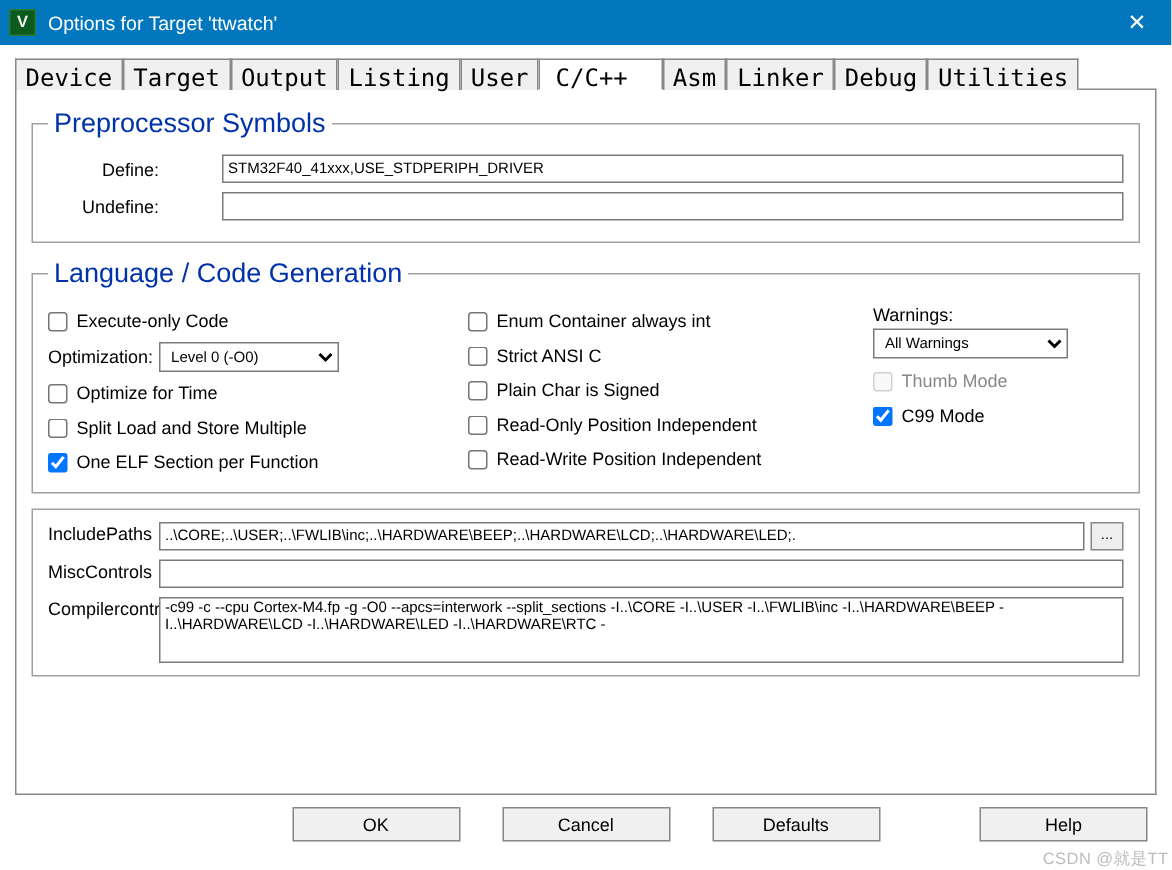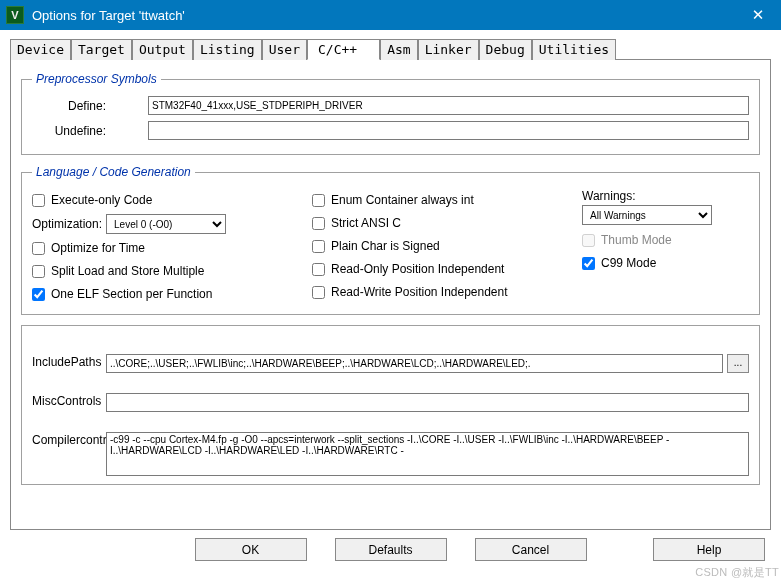--- a/index.html
+++ b/index.html
@@ -43,21 +43,21 @@
   .client {
     background: #fff;
     padding: 8px 10px 6px 10px;
   }
   
   .tabs {
     display: flex;
     border-bottom: 1px solid #888;
     height: 22px;
     font-family: "MS Sans Serif", "Fixedsys", monospace;
-    font-size: 13px;
+    font-size: 16px;
   }
   .tab {
     padding: 2px 6px 0 6px;
     border: 1px solid #888;
     border-bottom: none;
     margin-right: 0px;
     background: #f0f0f0;
     position: relative;
     top: 1px;
     color: #000;
@@ -79,22 +79,21 @@
   }
   fieldset {
     border: 1px solid #a0a0a0;
     margin: 0 0 10px 0;
     padding: 10px 10px 8px 10px;
     position: relative;
   }
   legend {
     color: #0033aa;
     padding: 0 4px;
-    font-size: 12px;
-    font-style: italic;
+    font-size: 18px;
   }
   .row { display: flex; align-items: center; margin-bottom: 6px; gap: 36px; }
   .lbl-right {
     width: 80px;
     text-align: right;
     padding-right: 6px;
   }
   input[type="text"], textarea, select {
     font-family: Tahoma, sans-serif;
     font-size: 10px;
@@ -114,21 +113,21 @@
   .chk-row { display: flex; align-items: center; height: 22px; margin-bottom: 1px; }
   .chk-row input[type="checkbox"] { margin: 0 6px 0 0; width: 13px; height: 13px; }
   .chk-row.disabled { color: #888; }
   .opt-row { display: flex; align-items: center; height: 24px; margin-bottom: 1px; }
   .opt-row label { margin-right: 4px; }
   select.combo {
     height: 20px;
     padding-right: 18px;
   }
   .warn-lbl { margin-bottom: 2px; }
-  .field2 { display: flex; margin-bottom: 6px; align-items: flex-start; margin-top: 20px; }
+  .field2 { display: flex; margin-bottom: 6px; align-items: flex-start; }
   .field2 .lbl-right2 {
     width: 74px;
     text-align: right;
     padding-right: 6px;
     padding-top: 2px;
     line-height: 1.15;
   }
   .field2 input[type="text"] { flex: 1; }
   .field2 textarea {
     flex: 1;
@@ -299,22 +298,22 @@
       <div class="field2" style="margin-bottom:0">
         <div class="lbl-right2">Compilercontrolstring</div>
         <textarea readonly="" style="">-c99 -c --cpu Cortex-M4.fp -g -O0 --apcs=interwork --split_sections -I..\CORE -I..\USER -I..\FWLIB\inc -I..\HARDWARE\BEEP -I..\HARDWARE\LCD -I..\HARDWARE\LED -I..\HARDWARE\RTC -</textarea>
       </div>
     </fieldset>
 
   </div>
 
   <div class="buttons">
     <button>OK</button>
+    <button>Cancel</button>
     <button>Defaults</button>
-    <button>Cancel</button>
     <div class="help-area">
       <button>Help</button>
     </div>
   </div>
 
 </div>
 
 <div class="watermark">CSDN @就是TT</div>
 
 </body></html>

